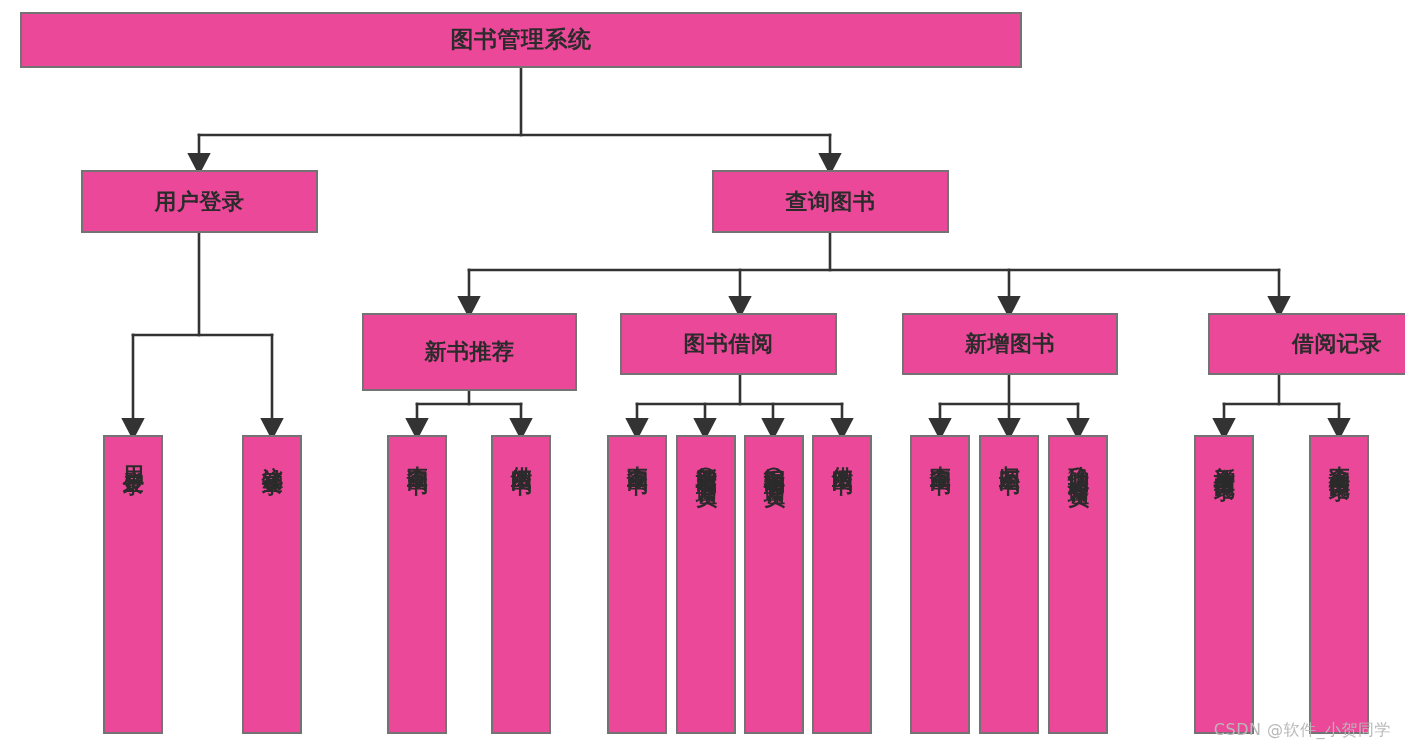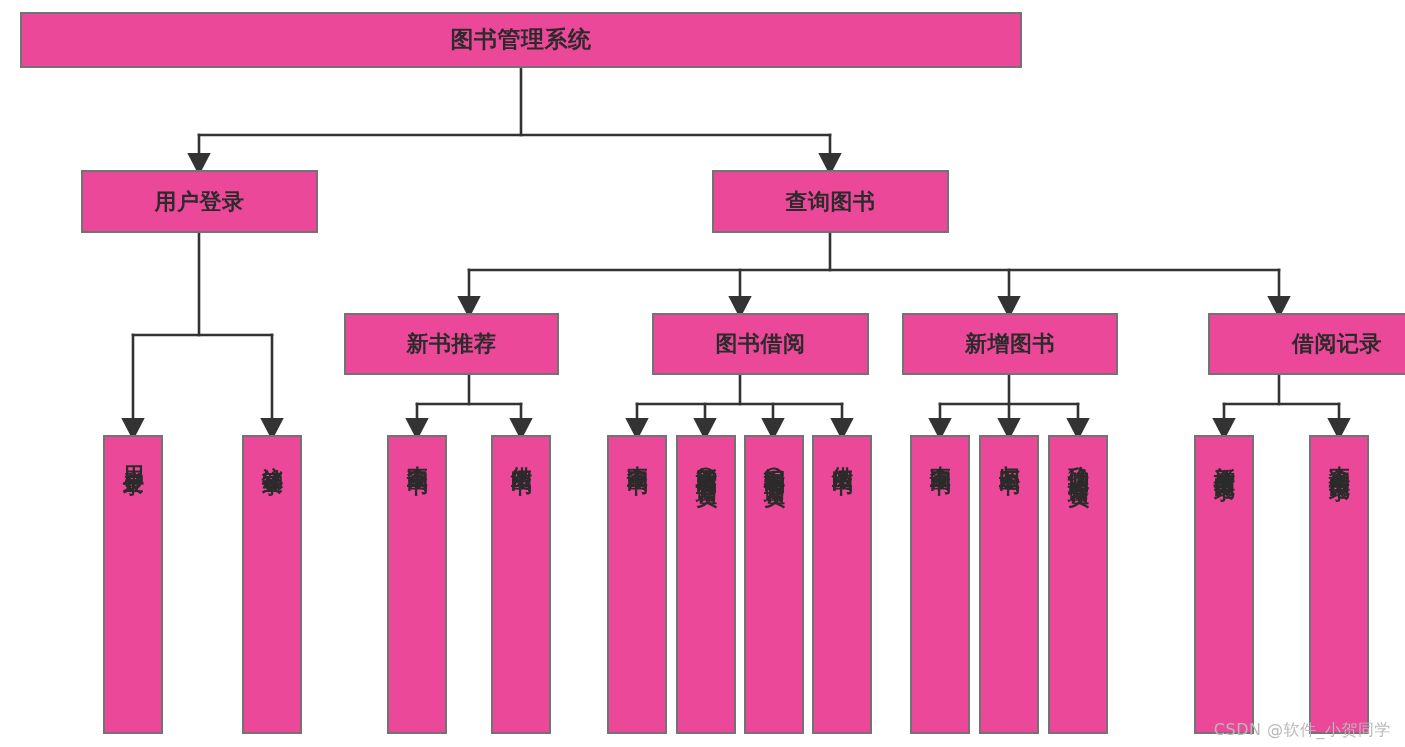--- a/index.html
+++ b/index.html
@@ -133,24 +133,24 @@
     <span class="label">图书管理系统</span>
   </div>
 
   <div class="node horizontal level-2" style="left:81px; top:170px; width:237px; height:63px;">
     <span class="label">用户登录</span>
   </div>
   <div class="node horizontal level-2" style="left:712px; top:170px; width:237px; height:63px;">
     <span class="label">查询图书</span>
   </div>
 
-  <div class="node horizontal level-3" style="left:344px; top:313px; width:215px; height:62px;">
+  <div class="node horizontal level-3" style="left:362px; top:313px; width:215px; height:78px;">
     <span class="label">新书推荐</span>
   </div>
-  <div class="node horizontal level-3" style="left:652px; top:313px; width:217px; height:62px;">
+  <div class="node horizontal level-3" style="left:620px; top:313px; width:217px; height:62px;">
     <span class="label">图书借阅</span>
   </div>
   <div class="node horizontal level-3" style="left:902px; top:313px; width:216px; height:62px;">
     <span class="label">新增图书</span>
   </div>
   <div class="node horizontal level-3" style="left:1172px; top:313px; width:258px; height:62px;margin-left:36px;">
     <span class="label">借阅记录</span>
   </div>
 
   <div class="node vertical" style="left:103px; top:435px; width:60px; height:299px;">

